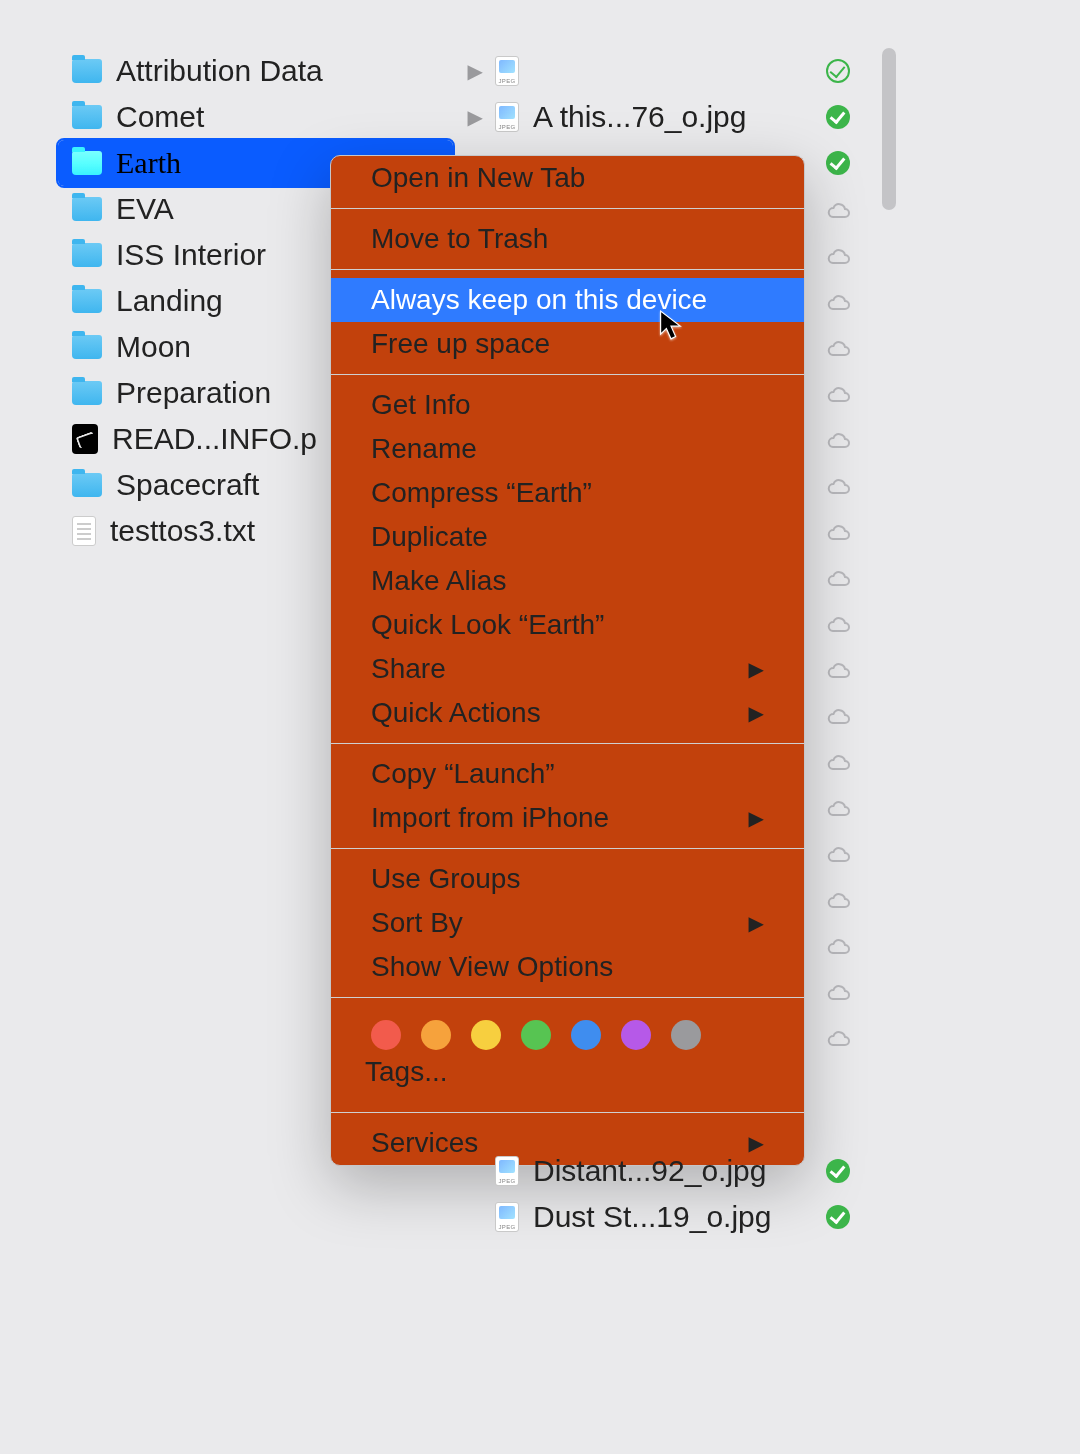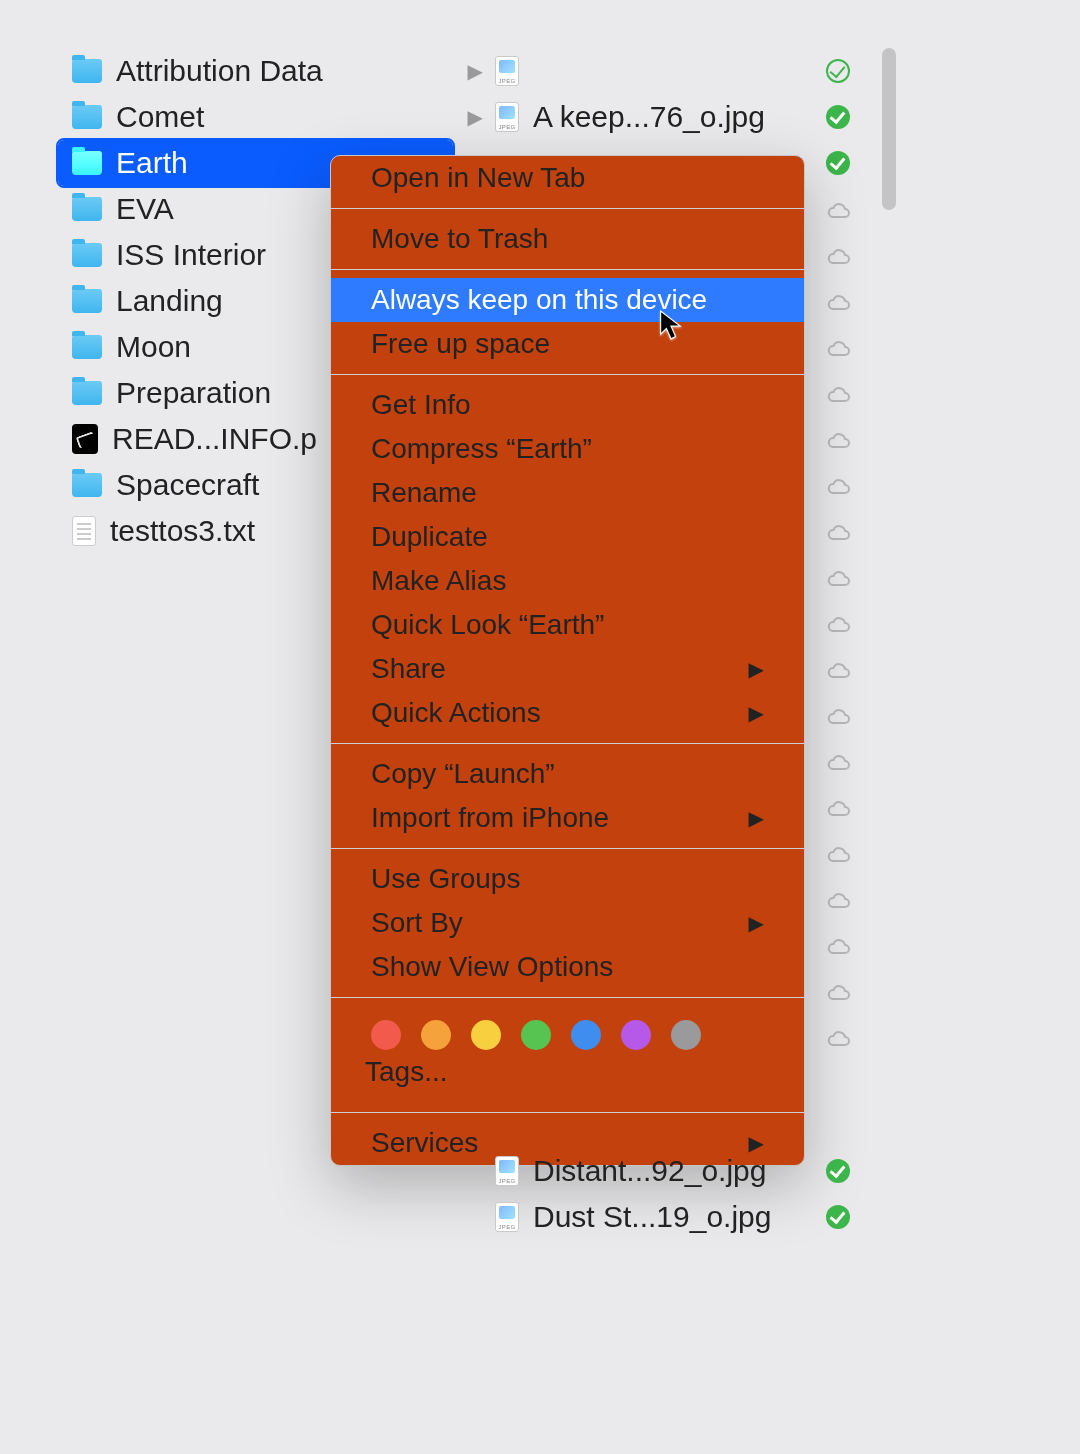--- a/index.html
+++ b/index.html
@@ -24,23 +24,24 @@
       height: 46px;
       display: flex;
       align-items: center;
       gap: 14px;
       padding-left: 14px;
       position: relative;
       white-space: nowrap;
     }
     .row.selected {
       background: #0a5cff;
-      color: #ffffff;
+      color: #000000;
       border-radius: 6px;
       outline: 2px solid #0a5cff;
+      font-family: Liberation Serif, serif;
     }
     .row.selected .folder-icon { filter: brightness(1.3) saturate(1.2); }
 
     .folder-icon {
       width: 30px; height: 24px;
       background: linear-gradient(#6ccaf5, #3fb6ef);
       border-radius: 3px 3px 4px 4px;
       position: relative;
       flex: 0 0 auto;
     }
@@ -299,21 +300,21 @@
     <span>testtos3.txt</span>
   </div>
 </div>
 
 <div class="col-files">
   <div class="frow">
     <span class="jpg-icon"></span>
   </div>
   <div class="frow">
     <span class="jpg-icon"></span>
-    <span class="fname">A keep...76_o.jpg</span>
+    <span class="fname">A this...76_o.jpg</span>
   </div>
 </div>
 
 <div class="status-col">
   <div class="srow">
       <span class="status check-outline"></span>
     </div>
   <div class="srow">
       <span class="status check-fill"></span>
     </div>
@@ -470,24 +471,24 @@
       <span>Always keep on this device</span>
     </div>
   <div class="mi">
       <span>Free up space</span>
     </div>
   <div class="sep"></div>
   <div class="mi">
       <span>Get Info</span>
     </div>
   <div class="mi">
+      <span>Rename</span>
+    </div>
+  <div class="mi">
       <span>Compress “Earth”</span>
-    </div>
-  <div class="mi">
-      <span>Rename</span>
     </div>
   <div class="mi">
       <span>Duplicate</span>
     </div>
   <div class="mi">
       <span>Make Alias</span>
     </div>
   <div class="mi">
       <span>Quick Look “Earth”</span>
     </div>

